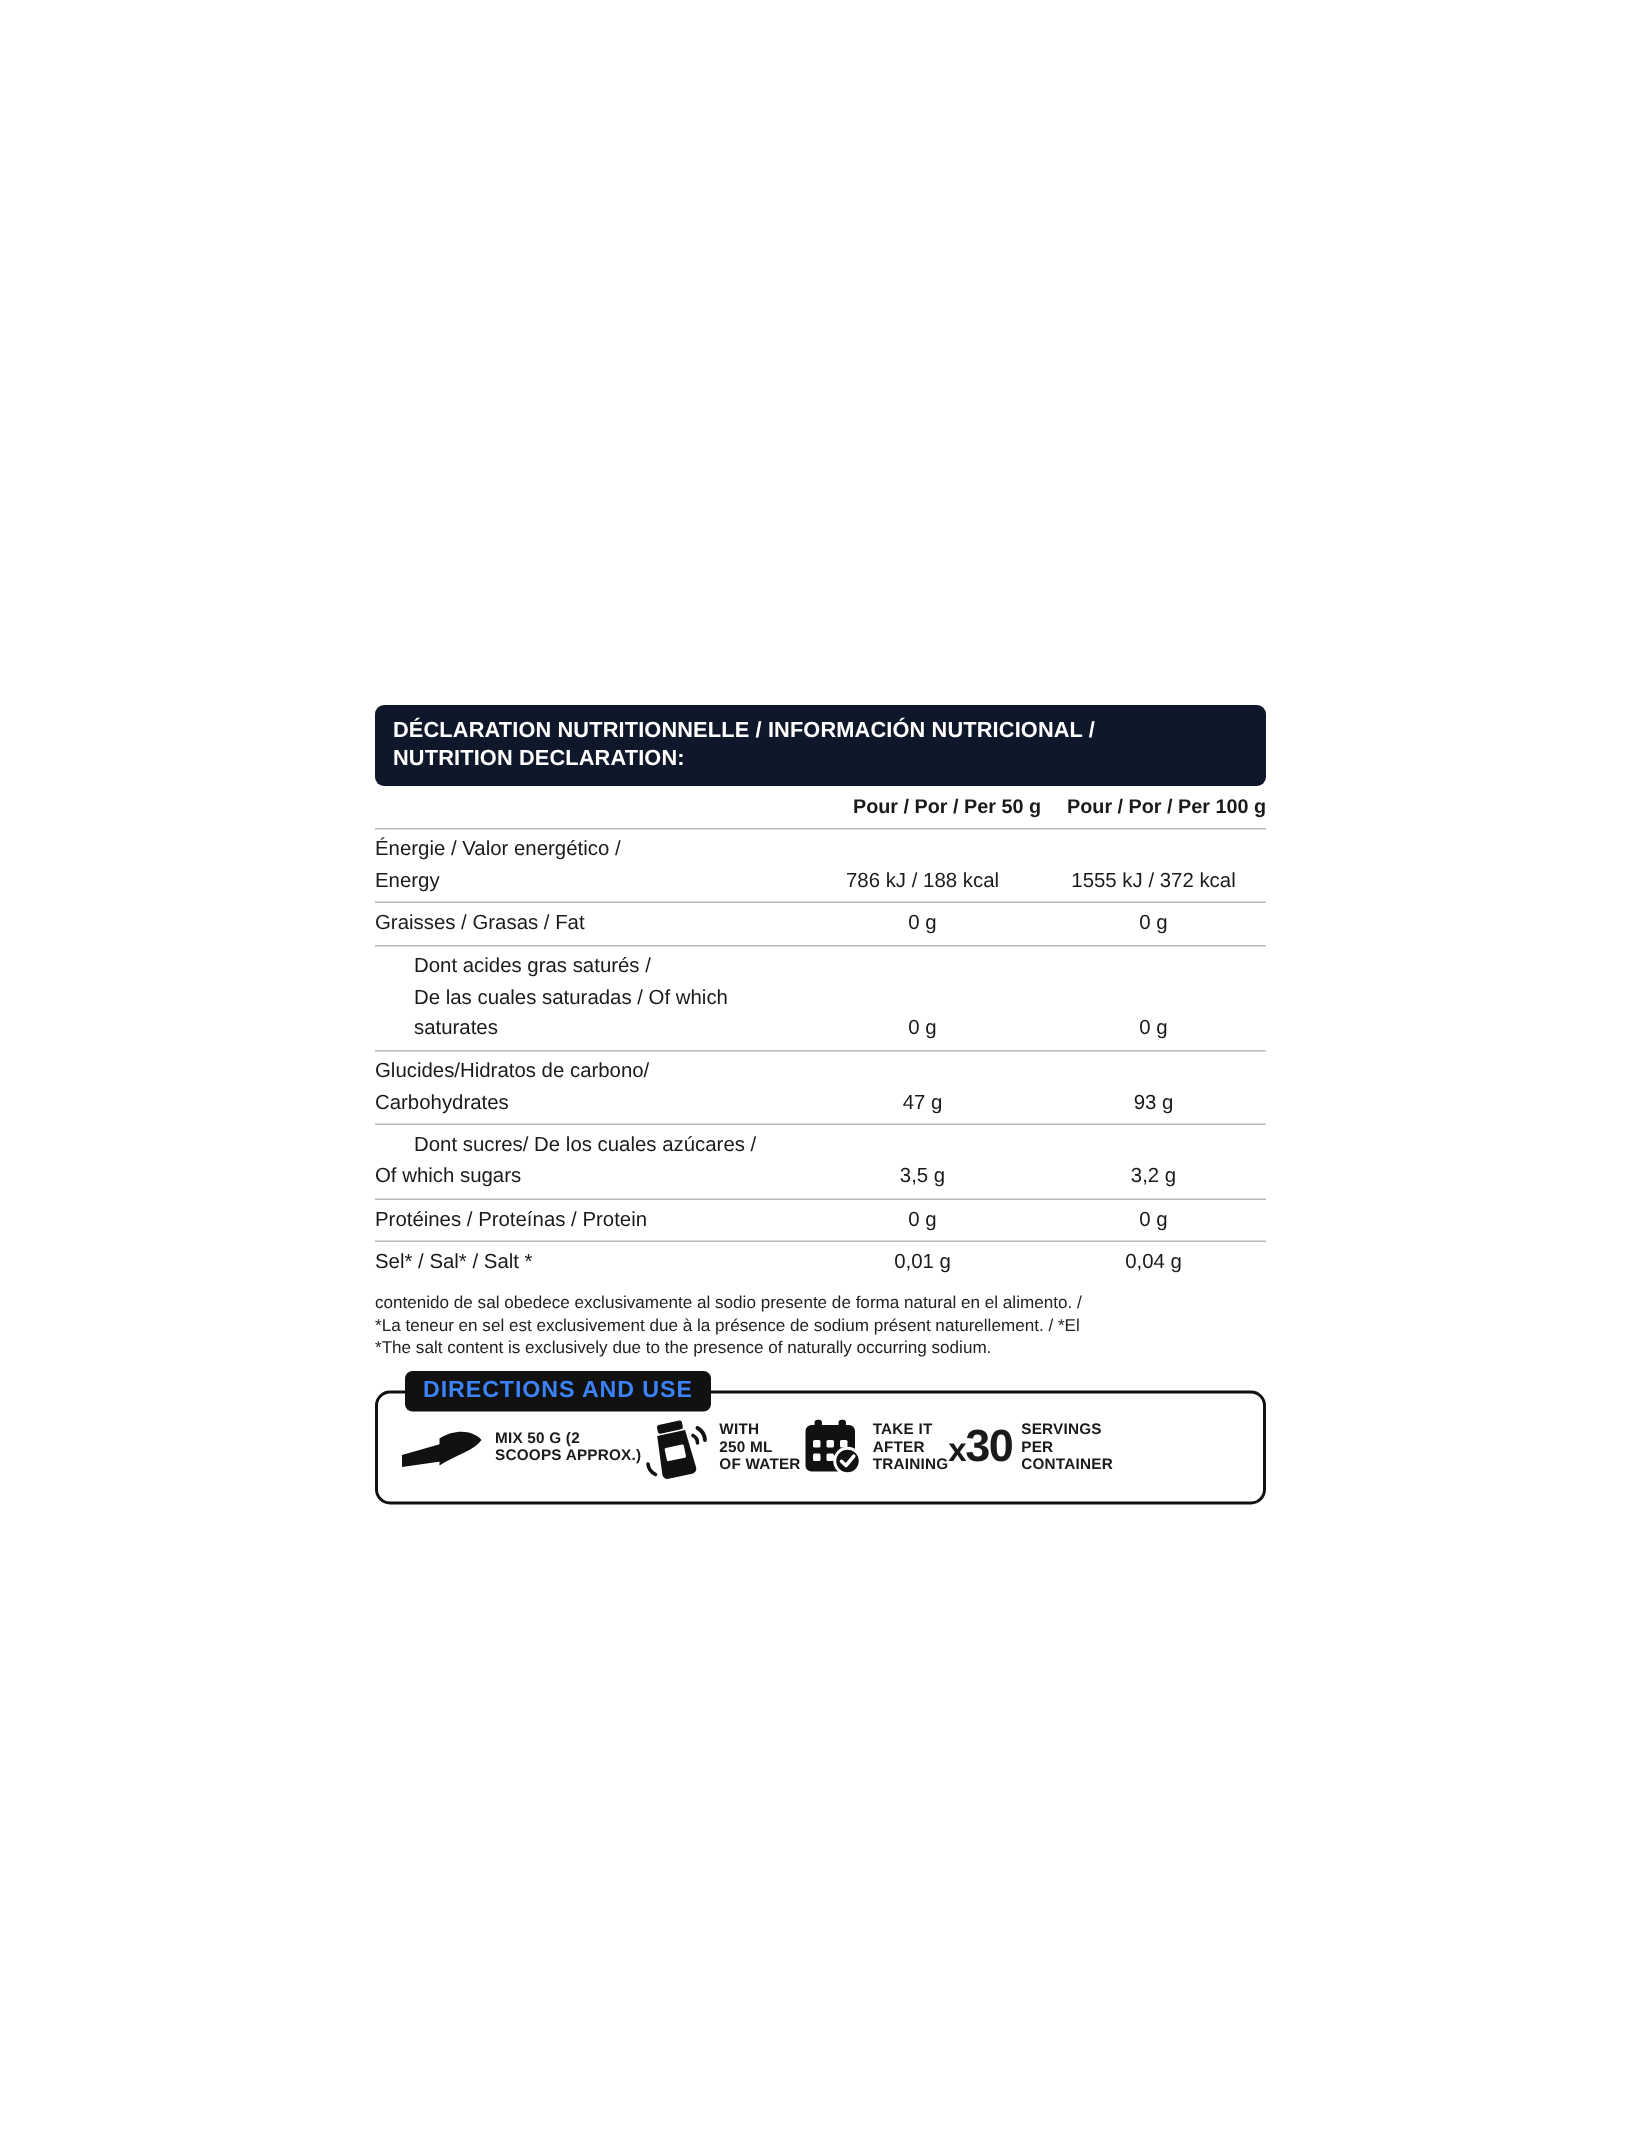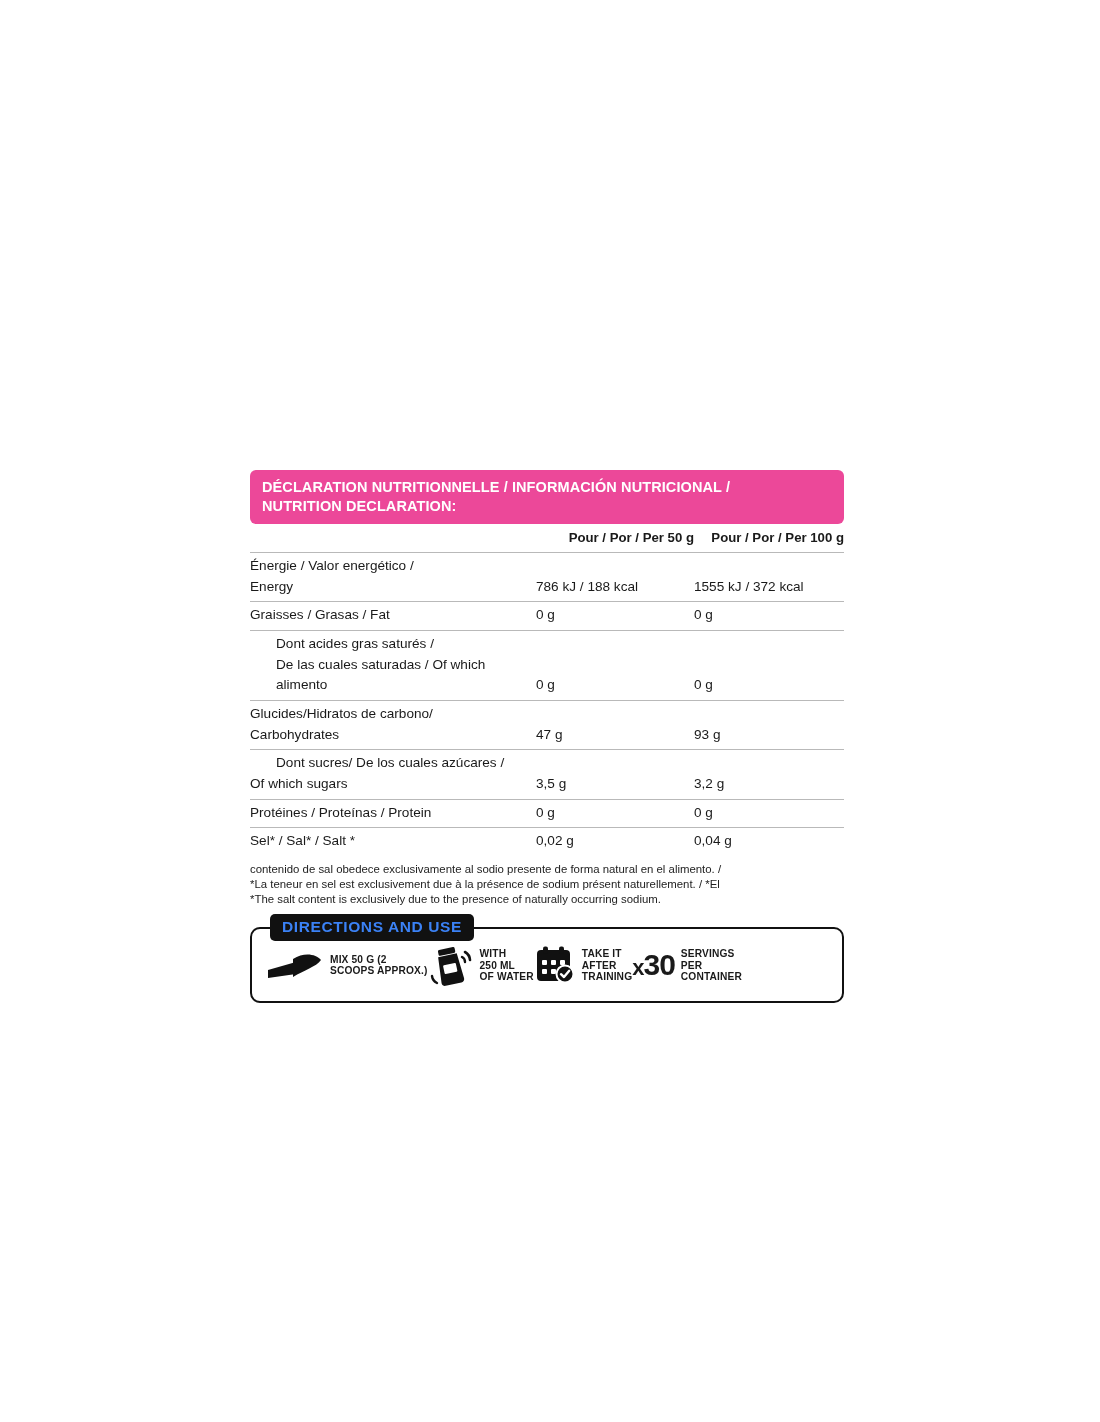--- a/index.html
+++ b/index.html
@@ -18,21 +18,21 @@
 
   .panel {
     position: absolute;
     left: 250px;
     top: 470px;
     width: 594px;
   }
 
   
   .nutrition-header {
-    background: #ec4899;
+    background: #0f172a;
     color: #ffffff;
     border-radius: 6px;
     padding: 8px 16px 9px 12px;
     font-weight: bold;
     font-size: 14.5px;
     line-height: 1.28;
     letter-spacing: 0.1px;
   }
   .nutrition-header .line { display: block; }
 
@@ -67,21 +67,21 @@
   table.nutri tbody td {
     padding: 3px 0 4px 0;
     line-height: 1.52;
     margin-top: 28px;
   }
   td.label {
     text-align: left;
     padding-right: 8px;
   }
   td.val {
-    text-align: left;
+    text-align: center;
     white-space: nowrap;
     width: 150px;
   }
   td.val.first { width: 158px; }
   .indent { padding-left: 26px; display: block; }
   .lbl-l1 { display: block; }
   .lbl-l2 { display: block; }
 
   
   .footnote {
@@ -180,21 +180,21 @@
         <td class="label">
           <span class="lbl-l1">Graisses / Grasas / Fat</span>
         </td>
         <td class="val first">0 g</td>
         <td class="val">0 g</td>
       </tr>
 
       <tr>
         <td class="label">
           <span class="lbl-l1 indent">Dont acides gras saturés /</span>
-          <span class="lbl-l2 indent">De las cuales saturadas / Of which alimento</span>
+          <span class="lbl-l2 indent">De las cuales saturadas / Of which saturates</span>
         </td>
         <td class="val first">0 g</td>
         <td class="val">0 g</td>
       </tr>
 
       <tr>
         <td class="label">
           <span class="lbl-l1">Glucides/Hidratos de carbono/</span>
           <span class="lbl-l2">Carbohydrates</span>
         </td>
@@ -216,21 +216,21 @@
           <span class="lbl-l1">Protéines / Proteínas / Protein</span>
         </td>
         <td class="val first">0 g</td>
         <td class="val">0 g</td>
       </tr>
 
       <tr>
         <td class="label">
           <span class="lbl-l1">Sel* / Sal* / Salt *</span>
         </td>
-        <td class="val first">0,02 g</td>
+        <td class="val first">0,01 g</td>
         <td class="val">0,04 g</td>
       </tr>
 
     </tbody>
   </table>
 
   <div class="footnote">
     <span>contenido de sal obedece exclusivamente al sodio presente de forma natural en el alimento. /</span>
     <span>*La teneur en sel est exclusivement due à la présence de sodium présent naturellement. / *El</span>
     <span>*The salt content is exclusively due to the presence of naturally occurring sodium.</span>

